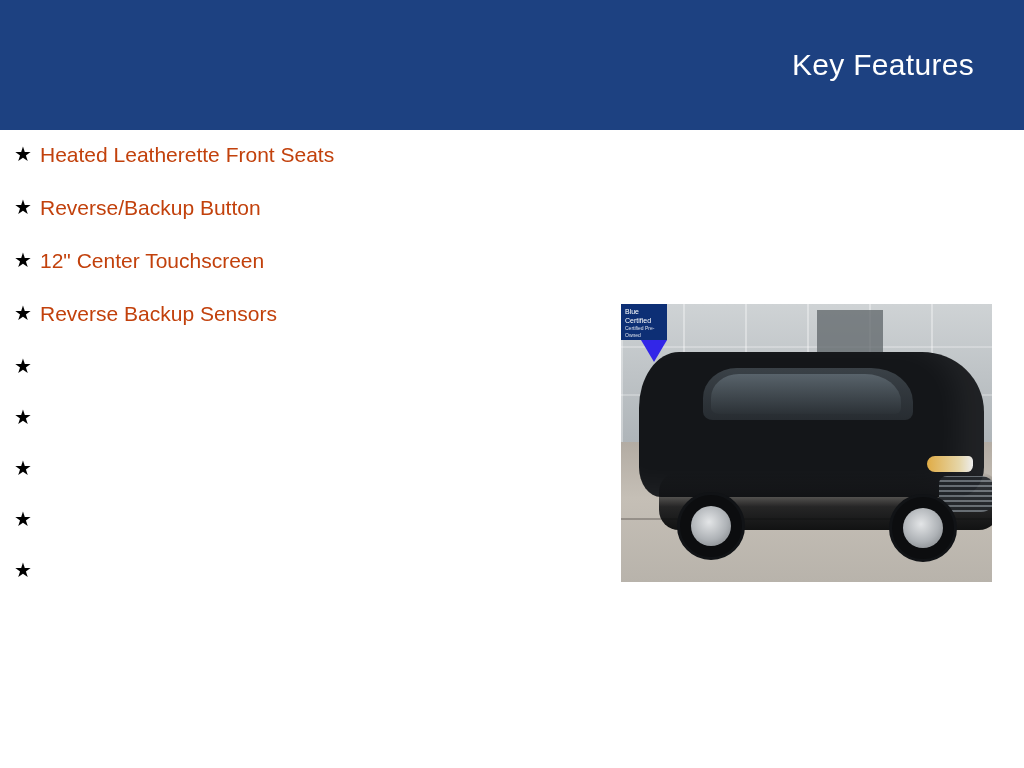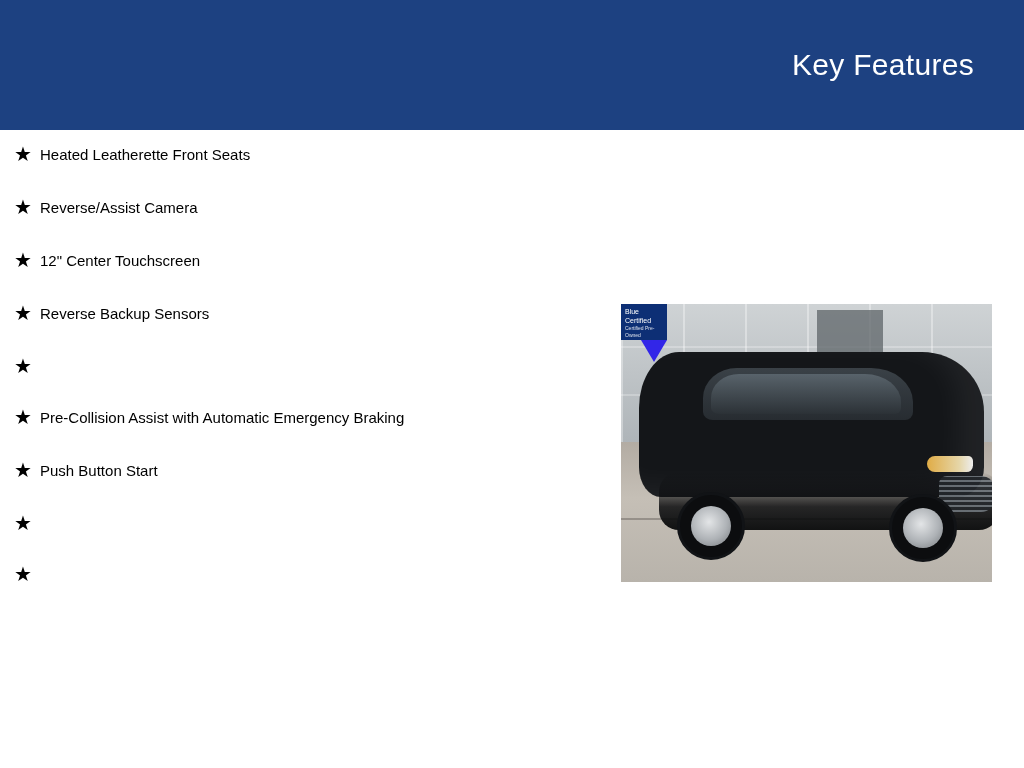--- a/index.html
+++ b/index.html
@@ -54,23 +54,23 @@
   }
   .bullet-icon {
     width: 26px;
     flex: 0 0 26px;
     font-size: 20px;
     line-height: 32px;
     color: #000000;
     text-align: left;
   }
   .feature-text {
-    font-size: 15px;
+    font-size: 21px;
     line-height: 34px;
-    color: #000000;
+    color: #c2410c;
     max-width: 500px;
   }
   .vehicle-photo {
     position: absolute;
     left: 621px;
     top: 304px;
     width: 371px;
     height: 278px;
     overflow: hidden;
     background: #9aa0a3;
@@ -193,40 +193,38 @@
     <div class="header-title">Key Features</div>
   </div>
 
   <ul class="features">
     <li class="feature-item">
       <span class="bullet-icon">★</span>
       <span class="feature-text">Heated Leatherette Front Seats</span>
     </li>
     <li class="feature-item">
       <span class="bullet-icon">★</span>
-      <span class="feature-text">Reverse/Assist Camera</span>
+      <span class="feature-text">Reverse/Backup Button</span>
     </li>
     <li class="feature-item">
       <span class="bullet-icon">★</span>
       <span class="feature-text">12" Center Touchscreen</span>
     </li>
     <li class="feature-item">
       <span class="bullet-icon">★</span>
       <span class="feature-text">Reverse Backup Sensors</span>
     </li>
     <li class="feature-item">
       <span class="bullet-icon">★</span>
     </li>
     <li class="feature-item">
       <span class="bullet-icon">★</span>
-      <span class="feature-text">Pre-Collision Assist with Automatic Emergency Braking</span>
-    </li>
-    <li class="feature-item">
-      <span class="bullet-icon">★</span>
-      <span class="feature-text">Push Button Start</span>
+    </li>
+    <li class="feature-item">
+      <span class="bullet-icon">★</span>
     </li>
     <li class="feature-item">
       <span class="bullet-icon">★</span>
     </li>
     <li class="feature-item">
       <span class="bullet-icon">★</span>
     </li>
   </ul>
 
   <div class="vehicle-photo">

